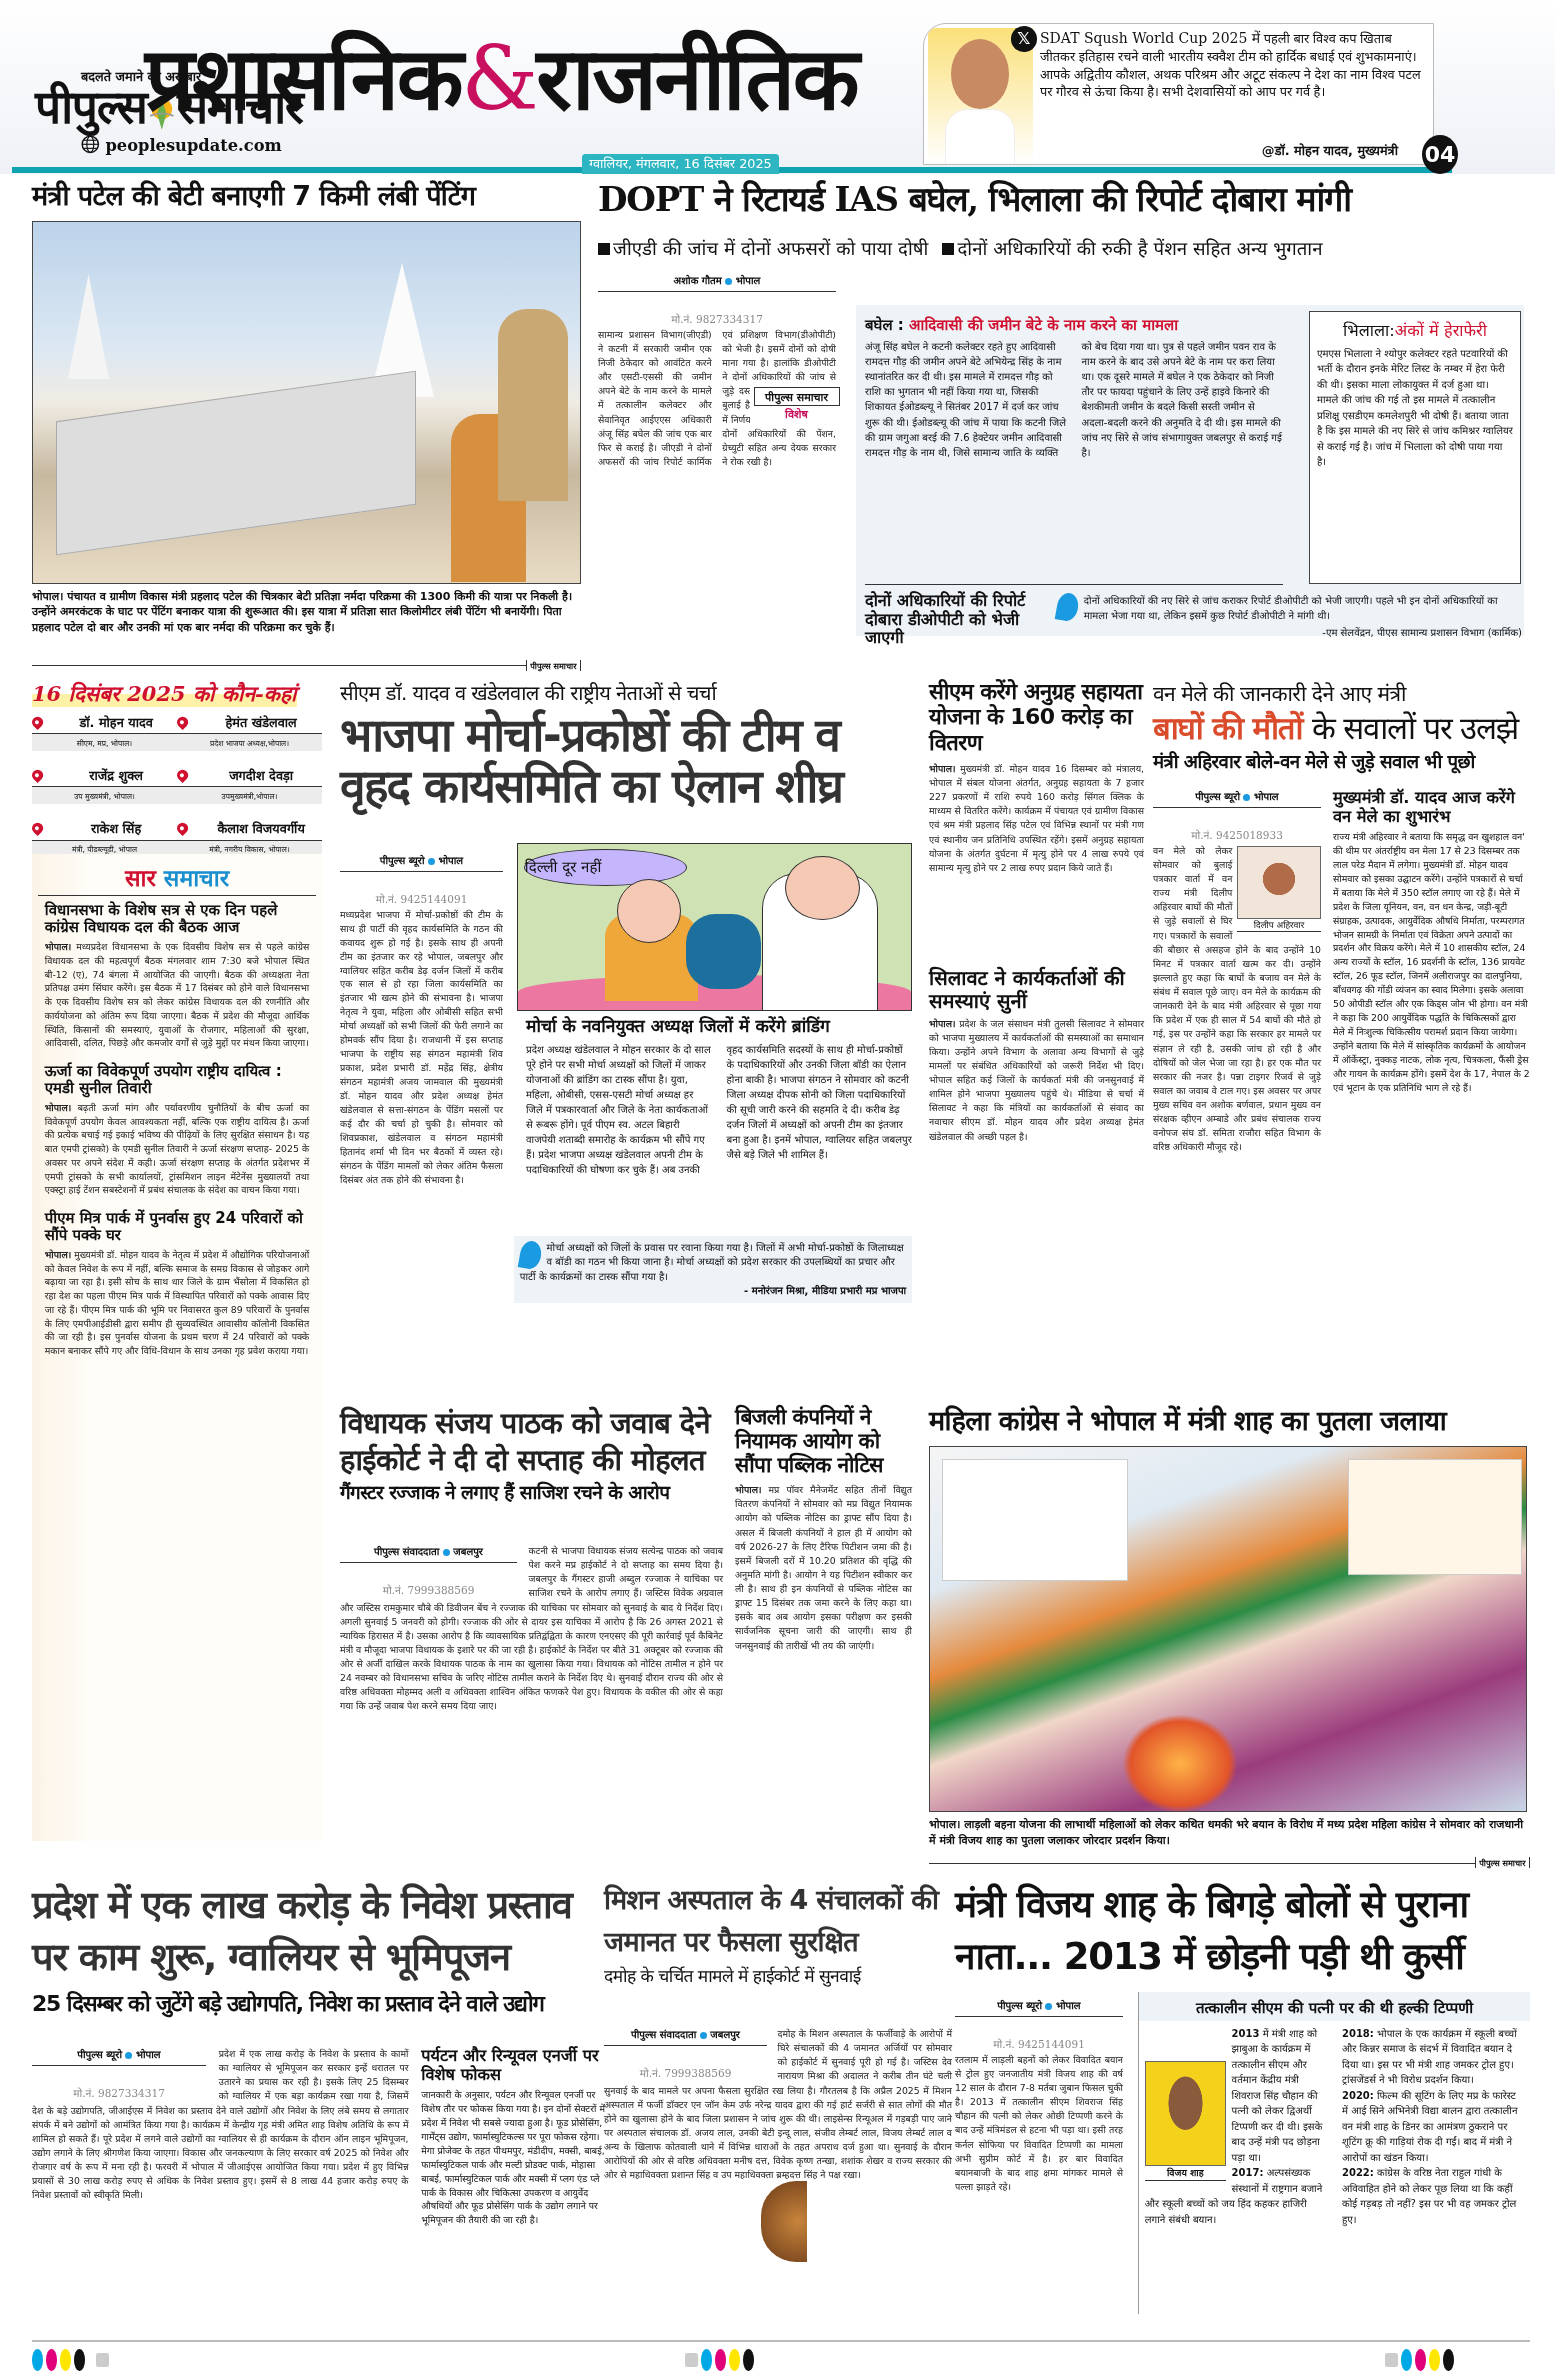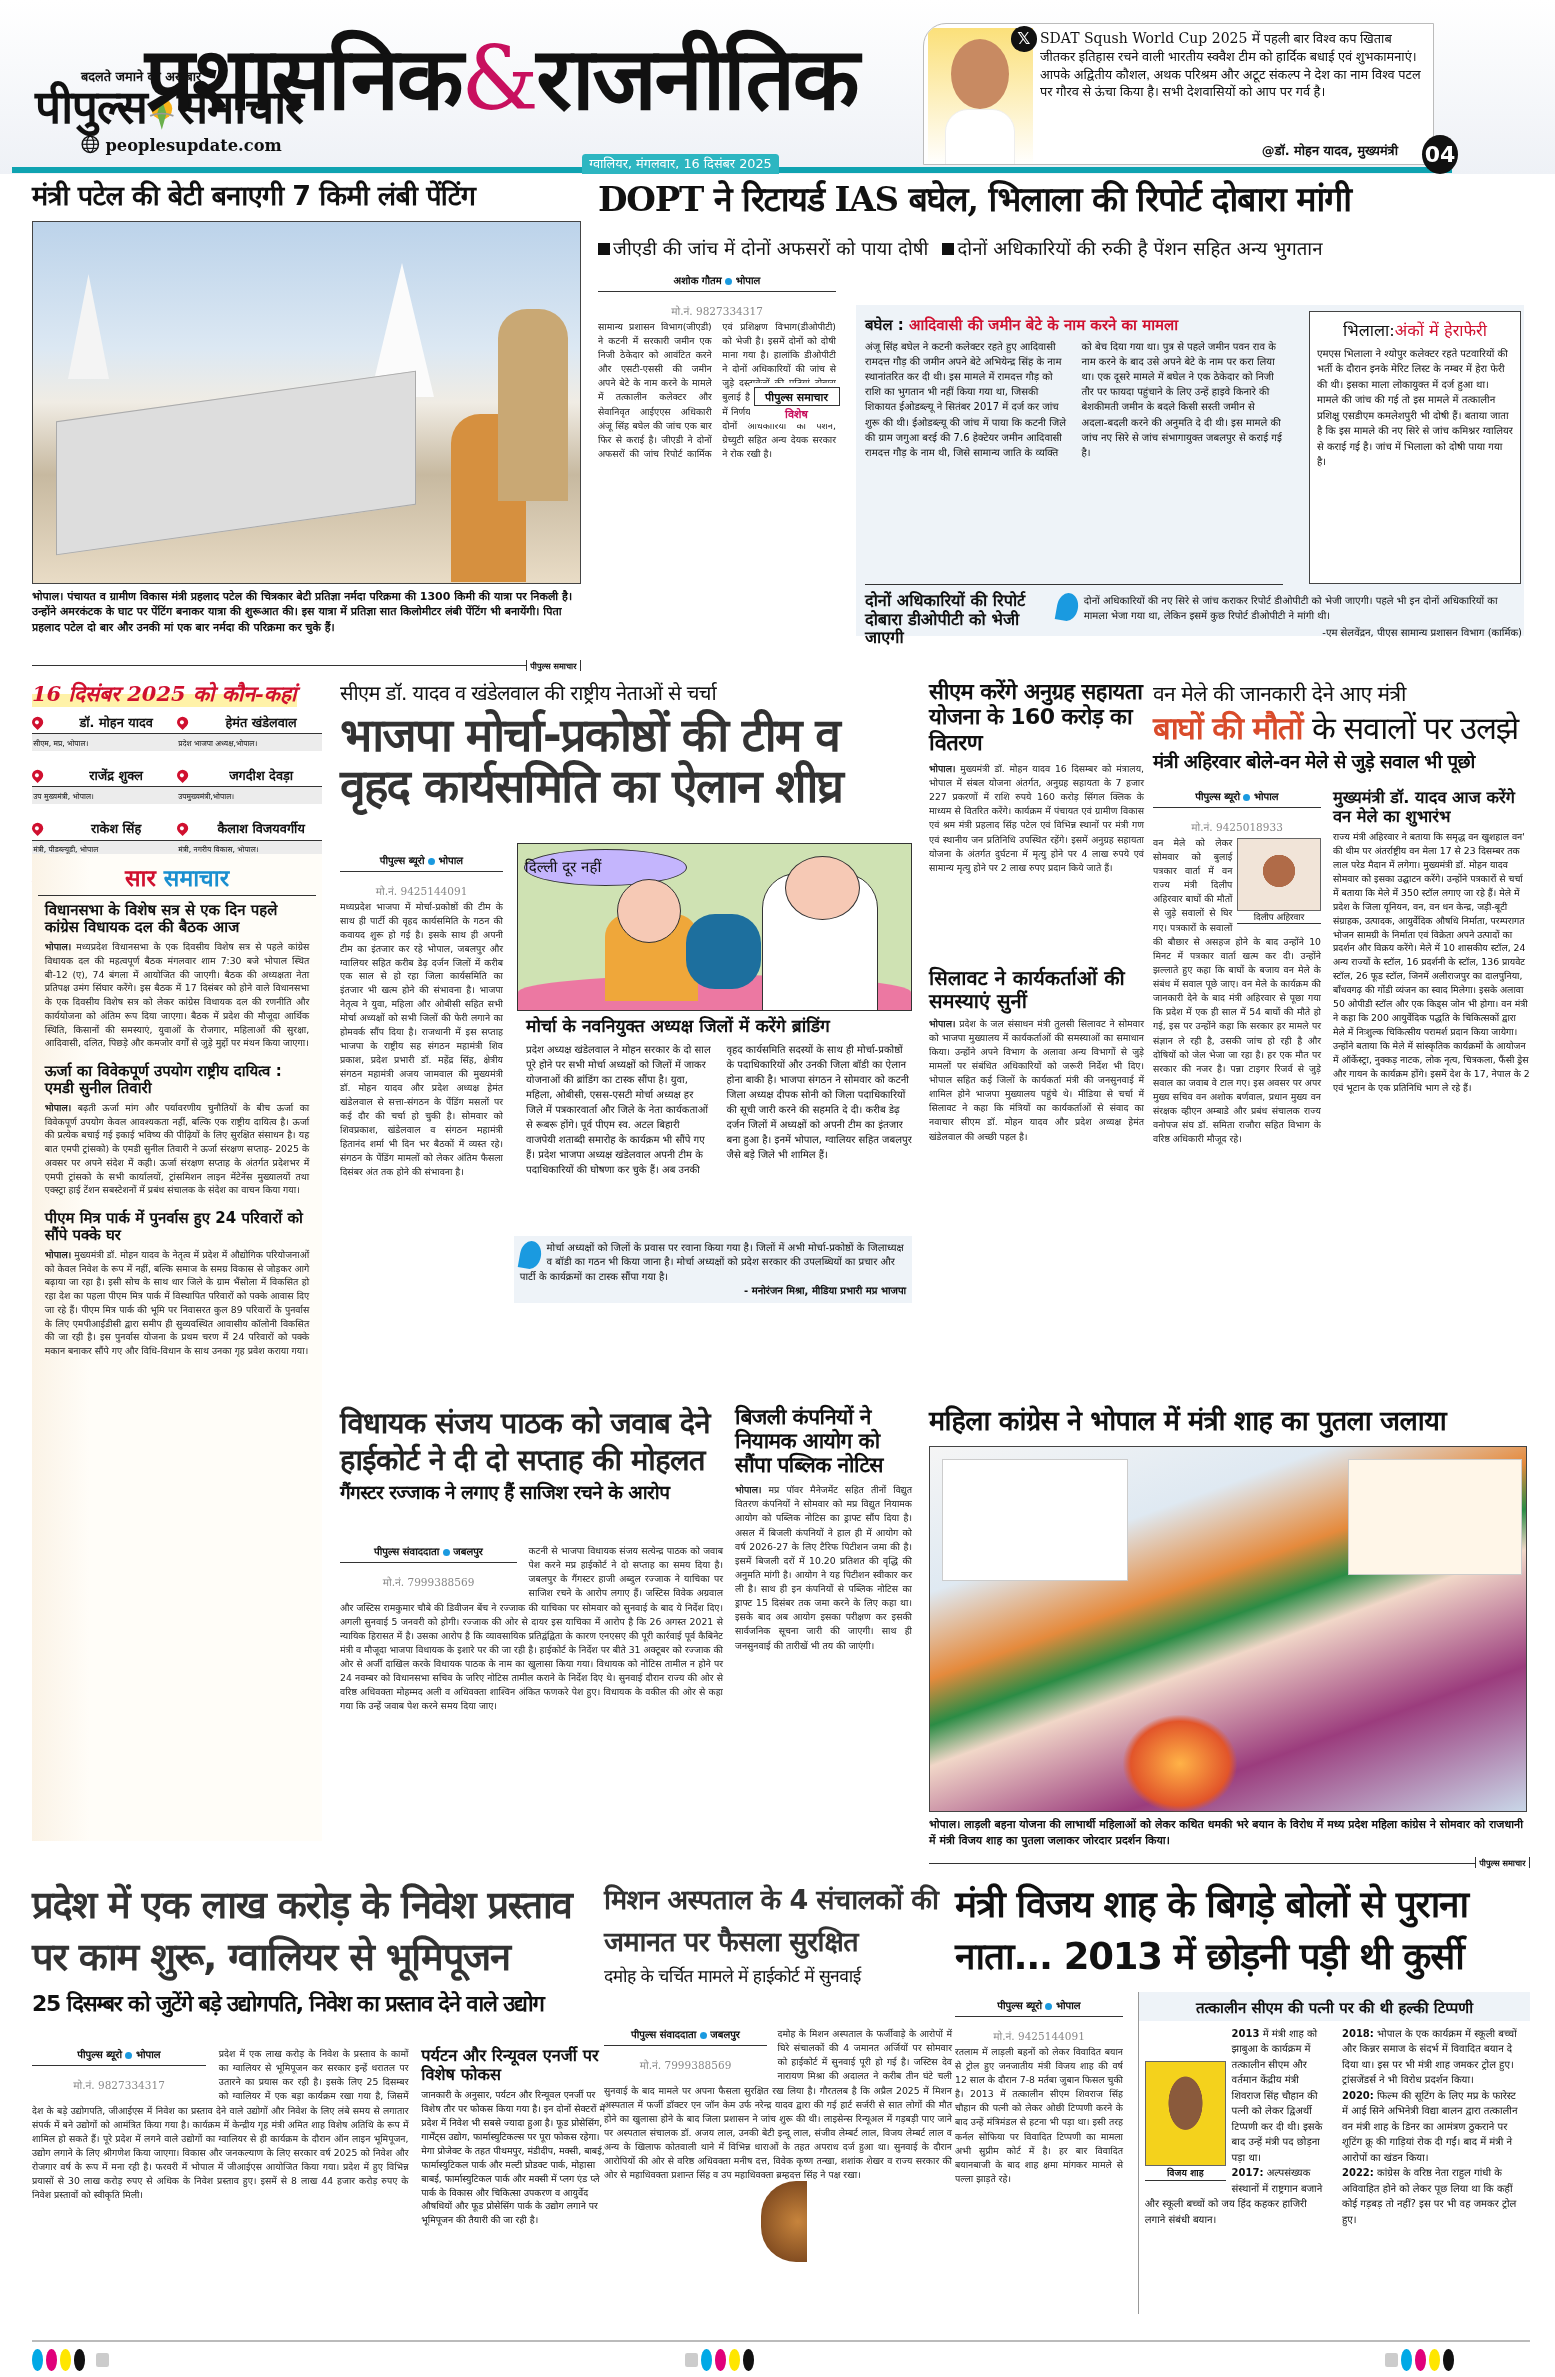--- a/index.html
+++ b/index.html
@@ -5,33 +5,33 @@
 *{box-sizing:border-box;margin:0;padding:0}
 html,body{width:1555px;height:2377px;background:#fff;overflow:hidden}
 body{font-family:"DejaVu Sans",sans-serif;color:#111;position:relative}
 .abs{position:absolute}
 .serif{font-family:"DejaVu Serif",serif}
 .cond{font-family:"Liberation Sans",sans-serif}
 .hl{font-weight:bold;color:#111;line-height:1.15}
 .body{font-size:10px;line-height:1.52;text-align:justify;color:#222}
 .body b{font-weight:bold}
 .cols2{column-count:2;column-gap:15px}
-.byline{font-size:10px;font-weight:bold;text-align:center;border-bottom:1.2px solid #333;padding-bottom:3.5px;margin-bottom:12px}
+.byline{font-size:10px;font-weight:bold;text-align:center;border-bottom:1.2px solid #333;padding-bottom:3.5px;margin-bottom:20px}
 .byline .dot{display:inline-block;width:7px;height:7px;border-radius:50%;background:#1a9ae0;margin:0 3.5px;vertical-align:middle}
 .mob{font-size:10.5px;color:#888;text-align:center;margin-bottom:2.3px;font-family:"DejaVu Serif",serif}
 .photo{background:linear-gradient(135deg,#c9d6e3,#e9e2d6 40%,#c9a67d 70%,#8b7a66);border:1.2px solid #444;position:absolute}
 .credit{font-size:8.1px;font-weight:bold;border-left:1.2px solid #333;border-right:1.2px solid #333;padding:0 3.5px;background:#fff}
 .rule{position:absolute;height:1.2px;background:#333}
 .quote-mark{display:inline-block;width:21px;height:28px;border-radius:50% 50% 50% 0;background:#1a9ae0;margin-right:5.8px;vertical-align:top;transform:rotate(10deg)}
 .pin{display:inline-block;width:10.5px;height:10.5px;border-radius:50% 50% 50% 0;background:#d0102f;transform:rotate(-45deg);margin-right:12.8px;vertical-align:middle;position:relative}
 .pin::after{content:"";position:absolute;width:4.1px;height:4.1px;border-radius:50%;background:#fff;left:2.9px;top:2.9px}
 .who{display:flex;flex-direction:column;margin-bottom:15px}
 .who .nm{font-size:17.4px;font-weight:bold;text-align:center;border-bottom:1.2px solid #333;padding-bottom:2.3px;display:flex;align-items:center}
 .who .nm span{flex:1;text-align:center}
-.who .role{font-size:10px;background:#ececec;padding:3.5px 1.2px}
+.who .role{font-size:10px;background:#ececec;text-align:center;padding:3.5px 1.2px}
 .reg{position:absolute;bottom:5.8px;display:flex;gap:3.5px;align-items:center}
 .reg i{display:block;width:10.5px;height:22px;border-radius:50%}
 .reg .g{width:12.8px;height:14px;border-radius:2.3px;background:#ccc}
 </style>
 </head>
 <body>
 
 <header class="abs" style="left:0;top:0;width:1555px;height:174px;background:linear-gradient(#fff,#eef1f6)">
   <div class="abs" style="left:81px;top:67px;font-size:12.8px;font-weight:bold">बदलते जमाने का अखबार</div>
   <div class="abs" style="left:35px;top:74px;display:flex;align-items:center;font-size:46px;font-weight:bold;letter-spacing:-1.2px">

